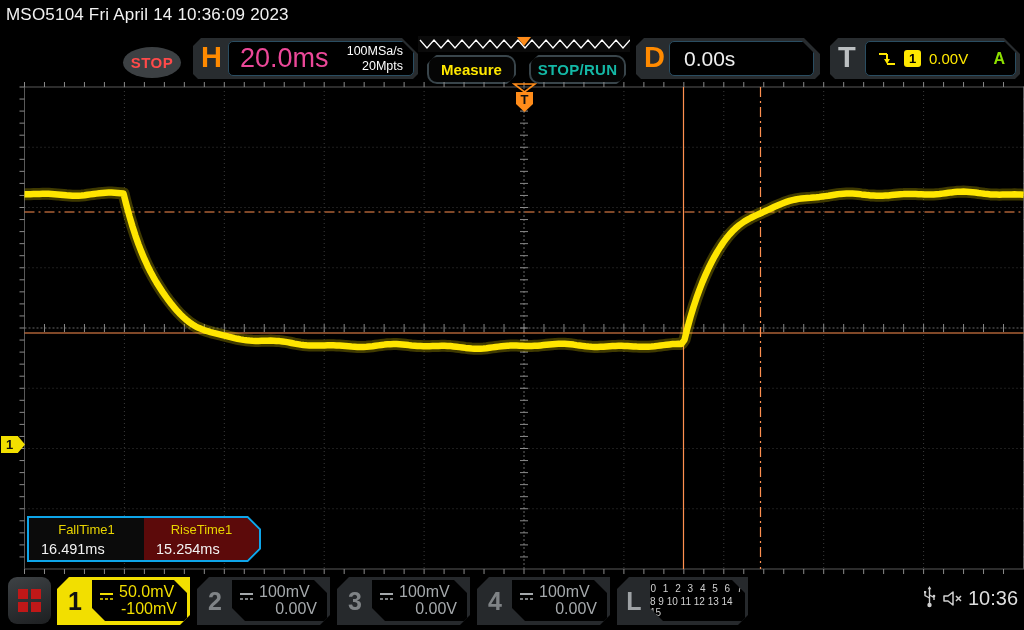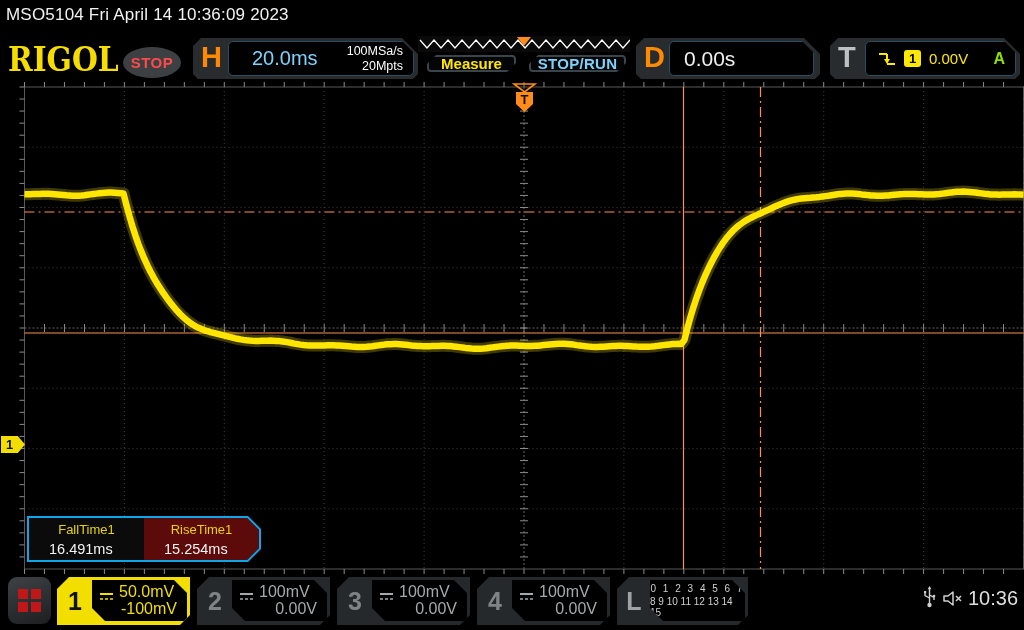--- a/index.html
+++ b/index.html
@@ -15,30 +15,30 @@
   .stop-badge { position:absolute; left:123px; top:47px; width:58px; height:31px; background:#3c4043; border-radius:50%; display:flex; align-items:center; justify-content:center; }
   .stop-badge span { color:#ff4a4a; font-weight:bold; font-size:15px; letter-spacing:0.5px; }
 
   .hd-group { position:absolute; height:41px; top:38px; background:#282c2f;
     clip-path: polygon(8px 0, calc(100% - 16px) 0, 100% 16px, 100% calc(100% - 5px), calc(100% - 5px) 100%, 5px 100%, 0 calc(100% - 5px), 0 8px); }
   .hd-letter { position:absolute; left:8px; top:3px; font-size:29px; font-weight:bold; color:#ff8a00; }
   .hd-inner { position:absolute; top:3px; bottom:3px; background:#000; border:1px solid #2a4d61; border-radius:5px;
     clip-path: polygon(0 0, calc(100% - 12px) 0, 100% 12px, 100% 100%, 0 100%); display:flex; align-items:center; }
   #hgroup { left:193px; width:225px; }
   #hgroup .hd-inner { left:35px; right:4px; }
-  .timebase { color:#7dd3fc; font-size:20px; margin-left:23px; }
+  .timebase { color:#ec4899; font-size:27px; margin-left:11px; }
   .rates { margin-left:auto; margin-right:10px; text-align:right; color:#ffffff; font-size:12.5px; line-height:1.15; }
 
   .preview-wrap { position:absolute; left:418px; top:36px; width:212px; height:16px; background:#0a0a0a; }
 
-  .hbtn { position:absolute; top:55px; height:17px; background:#050505; border:2px solid #39454b; border-radius:4px;
+  .hbtn { position:absolute; top:55px; height:29px; background:#050505; border:2px solid #39454b; border-radius:10px;
     clip-path: polygon(9px 0, 100% 0, 100% calc(100% - 9px), calc(100% - 9px) 100%, 0 100%, 0 9px);
     display:flex; align-items:center; justify-content:center; font-weight:bold; font-size:15px; cursor:pointer; }
   #measure-btn { left:427px; width:89px; color:#ffe800; }
-  #stoprun-btn { left:529px; width:97px; color:#7dd3fc; letter-spacing:0.3px; }
+  #stoprun-btn { left:529px; width:97px; color:#14b8a6; letter-spacing:0.3px; }
 
   #dgroup { left:636px; width:184px; }
   #dgroup .hd-inner { left:33px; right:6px; }
   .delay-val { color:#f0f0f0; font-size:21px; margin-left:14px; }
 
   #tgroup { left:830px; width:190px; }
   #tgroup .hd-letter { color:#bcc0c2; }
   #tgroup .hd-inner { left:35px; right:4px; gap:8px; }
   .trig-src-badge { width:17px; height:17px; background:#ffe800; border-radius:3px; color:#000; font-weight:bold; font-size:13px; display:flex; align-items:center; justify-content:center; }
   .trig-level { color:#ffe800; font-size:15px; }
@@ -53,21 +53,21 @@
     color:#111; font-weight:bold; font-size:13px; display:flex; align-items:center; justify-content:flex-start; padding-left:5px; }
 
   
   .meas-panel-outer { position:absolute; left:27px; top:516px; width:234px; height:46px; background:#0ea5e9;
     clip-path: polygon(0 0, calc(100% - 13px) 0, 100% 13px, 100% calc(100% - 13px), calc(100% - 13px) 100%, 0 100%); }
   .meas-panel { position:absolute; left:2px; top:2px; right:2px; bottom:2px; background:#0b0b0b; display:flex;
     clip-path: polygon(0 0, calc(100% - 12px) 0, 100% 12px, 100% calc(100% - 12px), calc(100% - 12px) 100%, 0 100%); }
   .meas-cell { width:50%; height:100%; display:flex; flex-direction:column; justify-content:space-between; padding:4px 0 3px 0; }
   .meas-cell.selected { background:#5c0a0a; }
   .meas-label { color:#e8d400; font-size:13px; text-align:center; }
-  .meas-value { color:#f2f2f2; font-size:14.5px; padding-left:20px; }
+  .meas-value { color:#f2f2f2; font-size:14.5px; padding-left:12px; }
 
   
   .menu-btn { position:absolute; left:8px; top:577px; width:43px; height:47px; border-radius:9px;
     background:linear-gradient(160deg,#3e4245,#1d1f21); display:flex; align-items:center; justify-content:center; cursor:pointer; }
   .menu-grid { display:grid; grid-template-columns:10px 10px; grid-template-rows:10px 10px; gap:3px; }
   .menu-grid div { background:#c01818; }
 
   .ch-box { position:absolute; top:577px; width:133px; height:48px;
     clip-path: polygon(12px 0, 100% 0, 100% calc(100% - 10px), calc(100% - 10px) 100%, 0 100%, 0 12px); cursor:pointer; }
   .ch-box .num { position:absolute; left:0; top:0; bottom:0; width:36px; display:flex; align-items:center; justify-content:center; font-size:25px; font-weight:bold; }
@@ -95,21 +95,20 @@
   .usb-icon-wrap { position:absolute; left:922px; top:586px; }
   .mute-icon-wrap { position:absolute; left:942px; top:590px; }
 </style>
 </head>
 <body>
 
 <div class="screen">
 
   <div class="topbar">MSO5104  Fri April 14 10:36:09 2023</div>
 
-  <div class="logo">RIGOL</div>
   <div class="stop-badge">
     <span>STOP</span>
   </div>
 
   <div class="hd-group" id="hgroup">
     <span class="hd-letter">H</span>
     <div class="hd-inner">
       <span class="timebase">20.0ms</span>
       <div class="rates">
         <div>100MSa/s</div>

